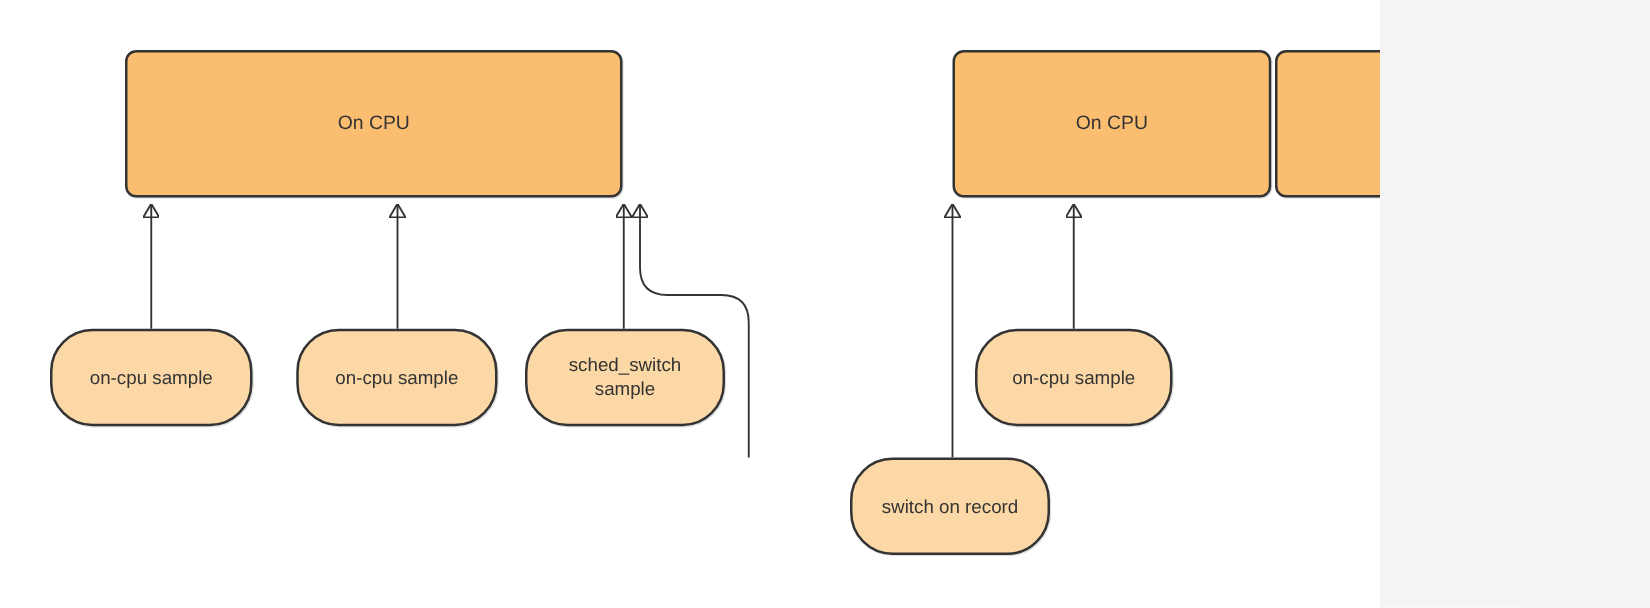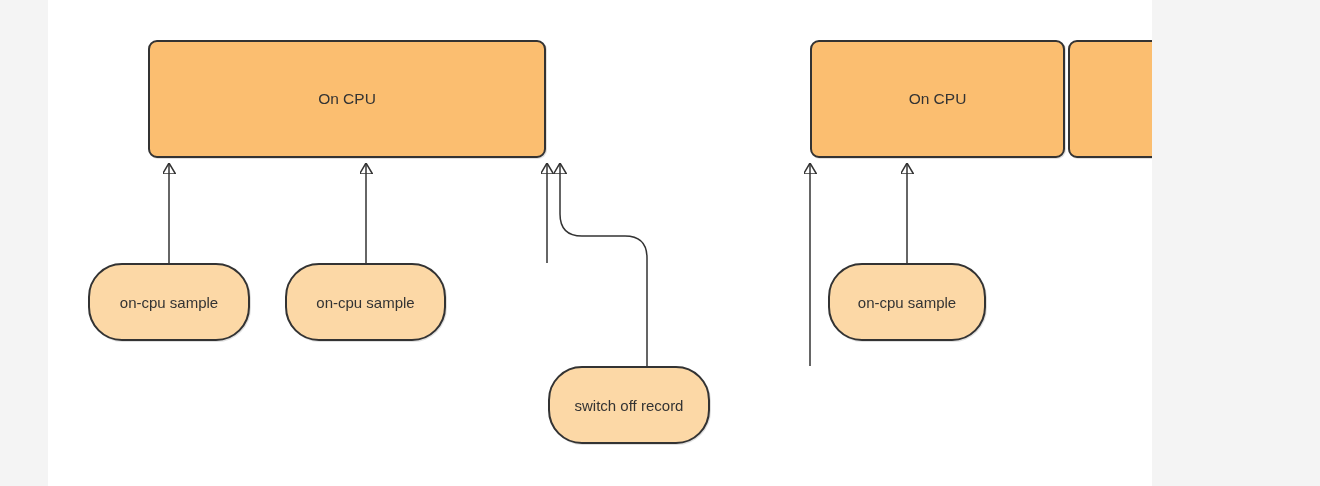--- a/index.html
+++ b/index.html
@@ -12,21 +12,20 @@
   html,body{margin:0;padding:0;}
   body{
     font-family:"Liberation Sans","DejaVu Sans",sans-serif;
     background:#f4f4f4;
   }
   .canvas{
     position:relative;
     width:1104px;height:486px;
     background:var(--background);
     overflow:hidden;
-    margin-left:48px;
   }
   .seg{
     position:absolute;
     top:40px;height:118px;
     box-sizing:border-box;
     border:2px solid var(--stroke);
     border-radius:9px;
     display:flex;align-items:center;justify-content:center;
     font-size:15.5px;color:#333;
     box-shadow:1px 1px 0 rgba(0,0,0,0.12);
@@ -59,21 +58,22 @@
 <body>
 
 <div class="canvas">
 
   <div class="seg seg--on" style="left:100px;width:398px;">On CPU</div>
   <div class="seg seg--on" style="left:762px;width:255px;">On CPU</div>
   <div class="seg seg--on" style="left:1020px;width:261px;">...</div>
 
   <div class="pill" style="left:40px;top:263px;width:162px;">on-cpu sample</div>
   <div class="pill" style="left:237px;top:263px;width:161px;">on-cpu sample</div>
-  <div class="pill" style="left:500px;top:366px;width:162px;">switch off record</div>
+  <div class="pill" style="left:420px;top:263px;width:160px;">sched_switch sample</div>
+  <div class="pill" style="left:680px;top:366px;width:160px;">switch on record</div>
   <div class="pill" style="left:780px;top:263px;width:158px;">on-cpu sample</div>
 
   <svg class="arrows" viewBox="0 0 1320 486" xmlns="http://www.w3.org/2000/svg">
     <defs>
       <marker id="arrowhead" markerUnits="userSpaceOnUse" markerWidth="11" markerHeight="13" viewBox="0 0 11 13" refX="10" refY="6.5" orient="auto">
         <path d="M0,0 L11,6.5 L0,13 Z" fill="#333333" stroke="none"></path>
       </marker>
     </defs>
     <path d="M121,263 L121,164" marker-end="url(#arrowhead)"></path>
     <path d="M318,263 L318,164" marker-end="url(#arrowhead)"></path>

